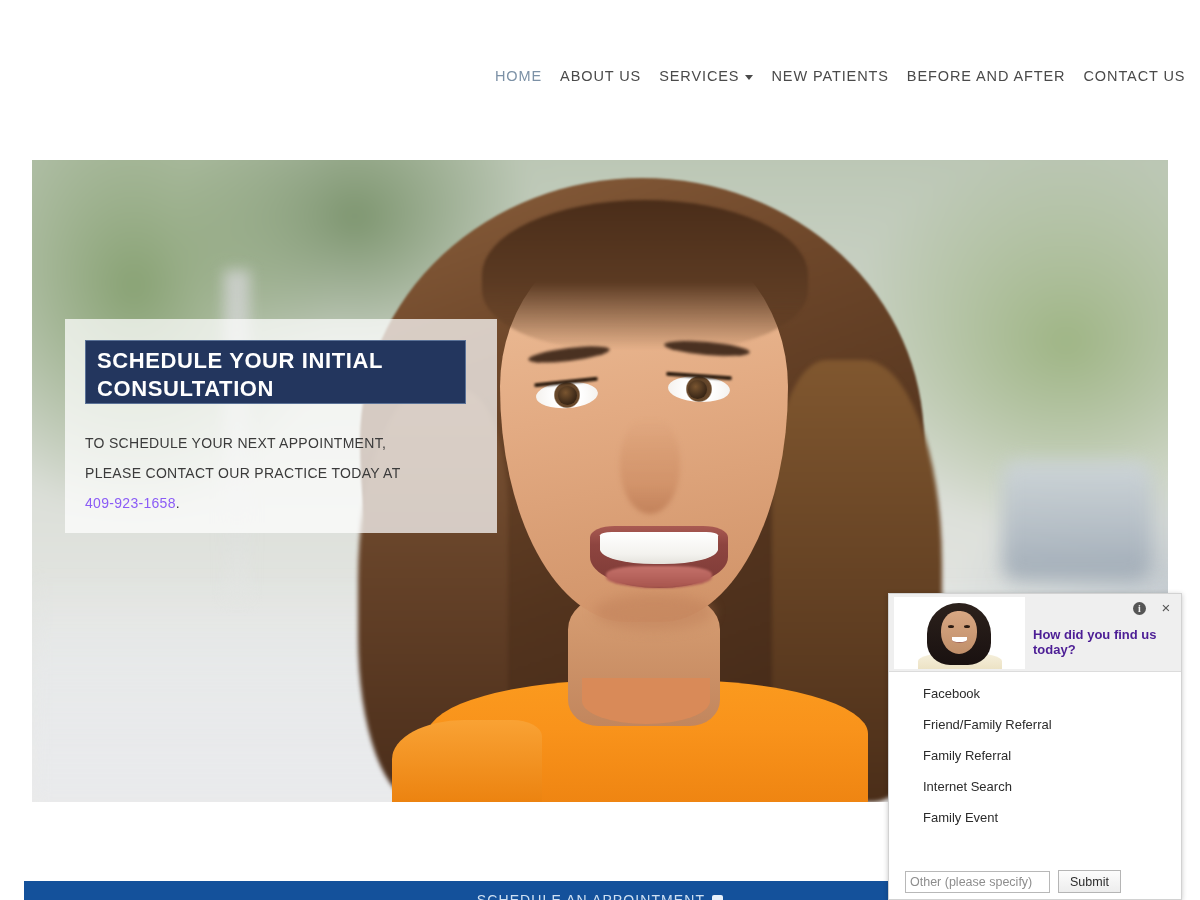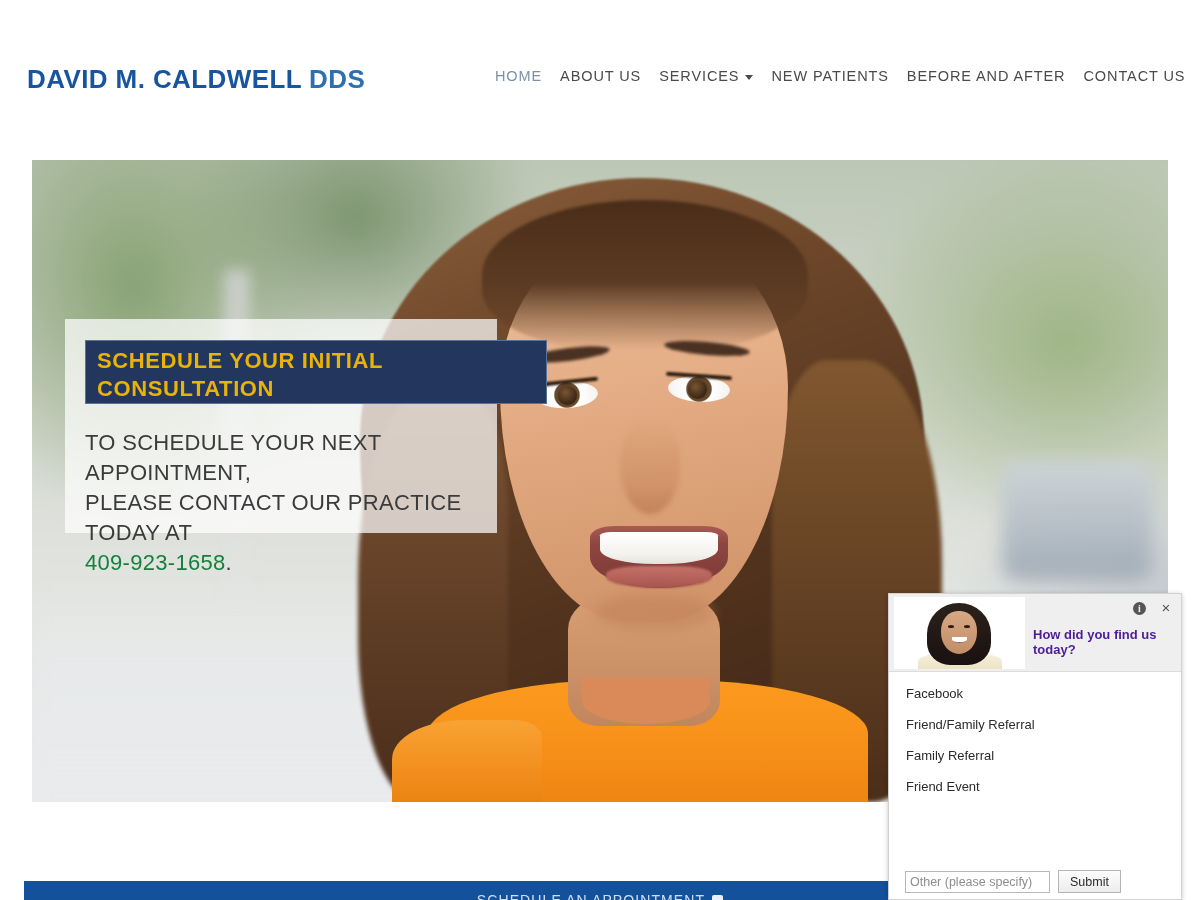--- a/index.html
+++ b/index.html
@@ -246,40 +246,40 @@
   
   .hero-panel {
     position: absolute;
     left: 65px; top: 319px;
     width: 432px; height: 214px;
     background: rgba(255,255,255,0.72);
   }
   .hero-headline {
     position: absolute;
     left: 85px; top: 340px;
-    width: 462px; height: 64px;
+    width: 381px; height: 64px;
     background: #23365e;
     border: 1px solid #5b7297;
-    color: #eab308;
+    color: #ffffff;
     font-size: 22px;
     letter-spacing: 0.6px;
     line-height: 28px;
     padding: 6px 0 0 11px;
   }
   .hero-body {
     position: absolute;
     left: 85px; top: 428px;
     width: 400px;
-    font-size: 22px;
+    font-size: 14px;
     letter-spacing: 0.3px;
     line-height: 30px;
     color: #3b3b3b;
   }
   .hero-phone {
-    color: #15803d;
+    color: #8b5cf6;
     text-decoration: none;
     cursor: pointer;
   }
   .hero-body .period { color: #3b3b3b; }
 
   
   .cta-bar {
     position: absolute;
     left: 24px; bottom: 0;
     width: 1152px;
@@ -390,21 +390,21 @@
   }
   .icon-close {
     width: 14px; height: 14px;
     color: #555555;
     font-size: 15px;
     line-height: 13px;
     text-align: center;
     cursor: pointer;
   }
   .survey-options {
-    padding: 6px 0 0 1px;
+    padding: 6px 0 0 18px;
   }
   .survey-option {
     font-size: 13px;
     color: #2b2b2b;
     padding: 8px 0 8px 16px;
     cursor: pointer;
   }
   .survey-footer {
     position: absolute;
     left: 0; bottom: 6px;
@@ -436,23 +436,20 @@
     font-family: "Liberation Sans", sans-serif;
   }
 </style>
 </head>
 <body>
 
 <div class="page">
 
   <header class="site-header">
 
-    <div class="logo">
-      <span>DAVID M. CALDWELL</span><span class="logo-dds"> DDS</span>
-    </div>
 
     <nav class="main-nav">
       <a class="nav-item active" href="#">
         <span>HOME</span>
       </a>
       <a class="nav-item" href="#">
         <span>ABOUT US</span>
       </a>
       <a class="nav-item" href="#">
         <span>SERVICES</span>
@@ -534,21 +531,22 @@
       <div class="survey-head-actions">
         <div class="icon-info">i</div>
         <div class="icon-close">×</div>
       </div>
     </div>
 
     <div class="survey-options">
       <div class="survey-option">Facebook</div>
       <div class="survey-option">Friend/Family Referral</div>
       <div class="survey-option">Family Referral</div>
-      <div class="survey-option">Friend Event</div>
+      <div class="survey-option">Internet Search</div>
+      <div class="survey-option">Family Event</div>
     </div>
 
     <div class="survey-footer">
       <input class="survey-input" type="text" placeholder="Other (please specify)" style="">
       <button class="survey-submit">Submit</button>
     </div>
   </aside>
 
 </div>
 

